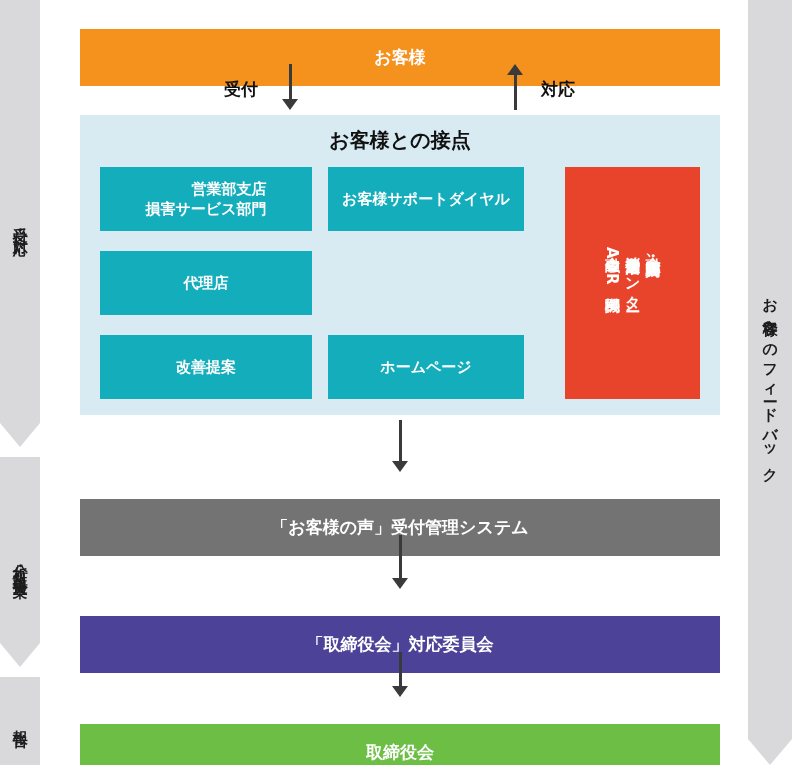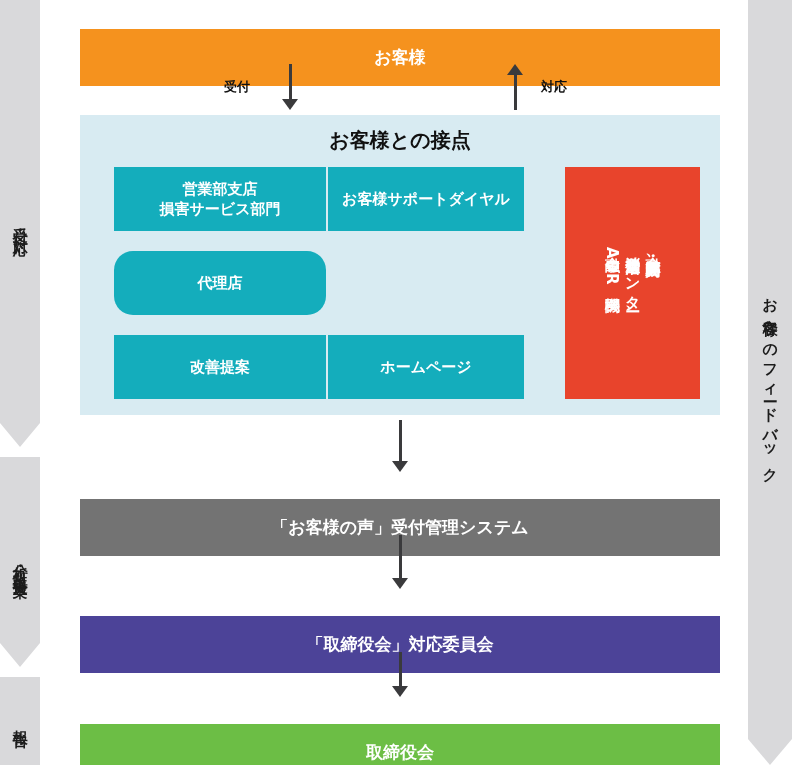--- a/index.html
+++ b/index.html
@@ -45,24 +45,24 @@
   }
   .contact-title {
     position:absolute; top:12px; left:0; width:100%; text-align:center;
     font-weight:bold; font-size:20px; color:#111111;
   }
   .teal {
     position:absolute; background:#14adbc; color:#ffffff; font-weight:bold;
     font-size:15px; display:flex; align-items:center; justify-content:center;
     text-align:center; white-space:pre-line; line-height:1.35;
   }
-  .c1 { left:34px;  width:212px; }
+  .c1 { left:20px;  width:212px;text-align:right; }
   .c2 { left:248px; width:196px; }
   .row1 { top:52px;  height:64px; }
-  .row2 { top:136px; height:64px;border-radius:19px; }
+  .row2 { top:136px; height:64px; }
   .row3 { top:220px; height:64px; }
   .redbox {
     position:absolute; left:485px; top:52px; width:135px; height:232px;
     background:#e8442c; display:flex; align-items:center; justify-content:center;
   }
   .redbox .vtext { color:#ffffff; letter-spacing:1px; font-size:15px; }
 
   
   .arr { position:absolute; width:16px; }
   .arr .stem { position:absolute; left:50%; margin-left:-1.5px; width:3px; background:#3a3a3c; }
@@ -73,21 +73,21 @@
     border-top:11px solid #3a3a3c;
   }
   .arr.up .stem { bottom:0; top:10px; }
   .arr.up .head {
     position:absolute; top:0; left:50%; margin-left:-8px; width:0; height:0;
     border-left:8px solid transparent; border-right:8px solid transparent;
     border-bottom:11px solid #3a3a3c;
   }
 
   .flow-label {
-    position:absolute; font-weight:bold; font-size:13px; color:#111111;
+    position:absolute; font-weight:bold; font-size:17px; color:#111111;
   }
 </style>
 </head>
 <body>
 
 <div class="canvas">
 
   <div class="ribbon left r1">
     <span class="vtext">受付・対応</span>
   </div>

